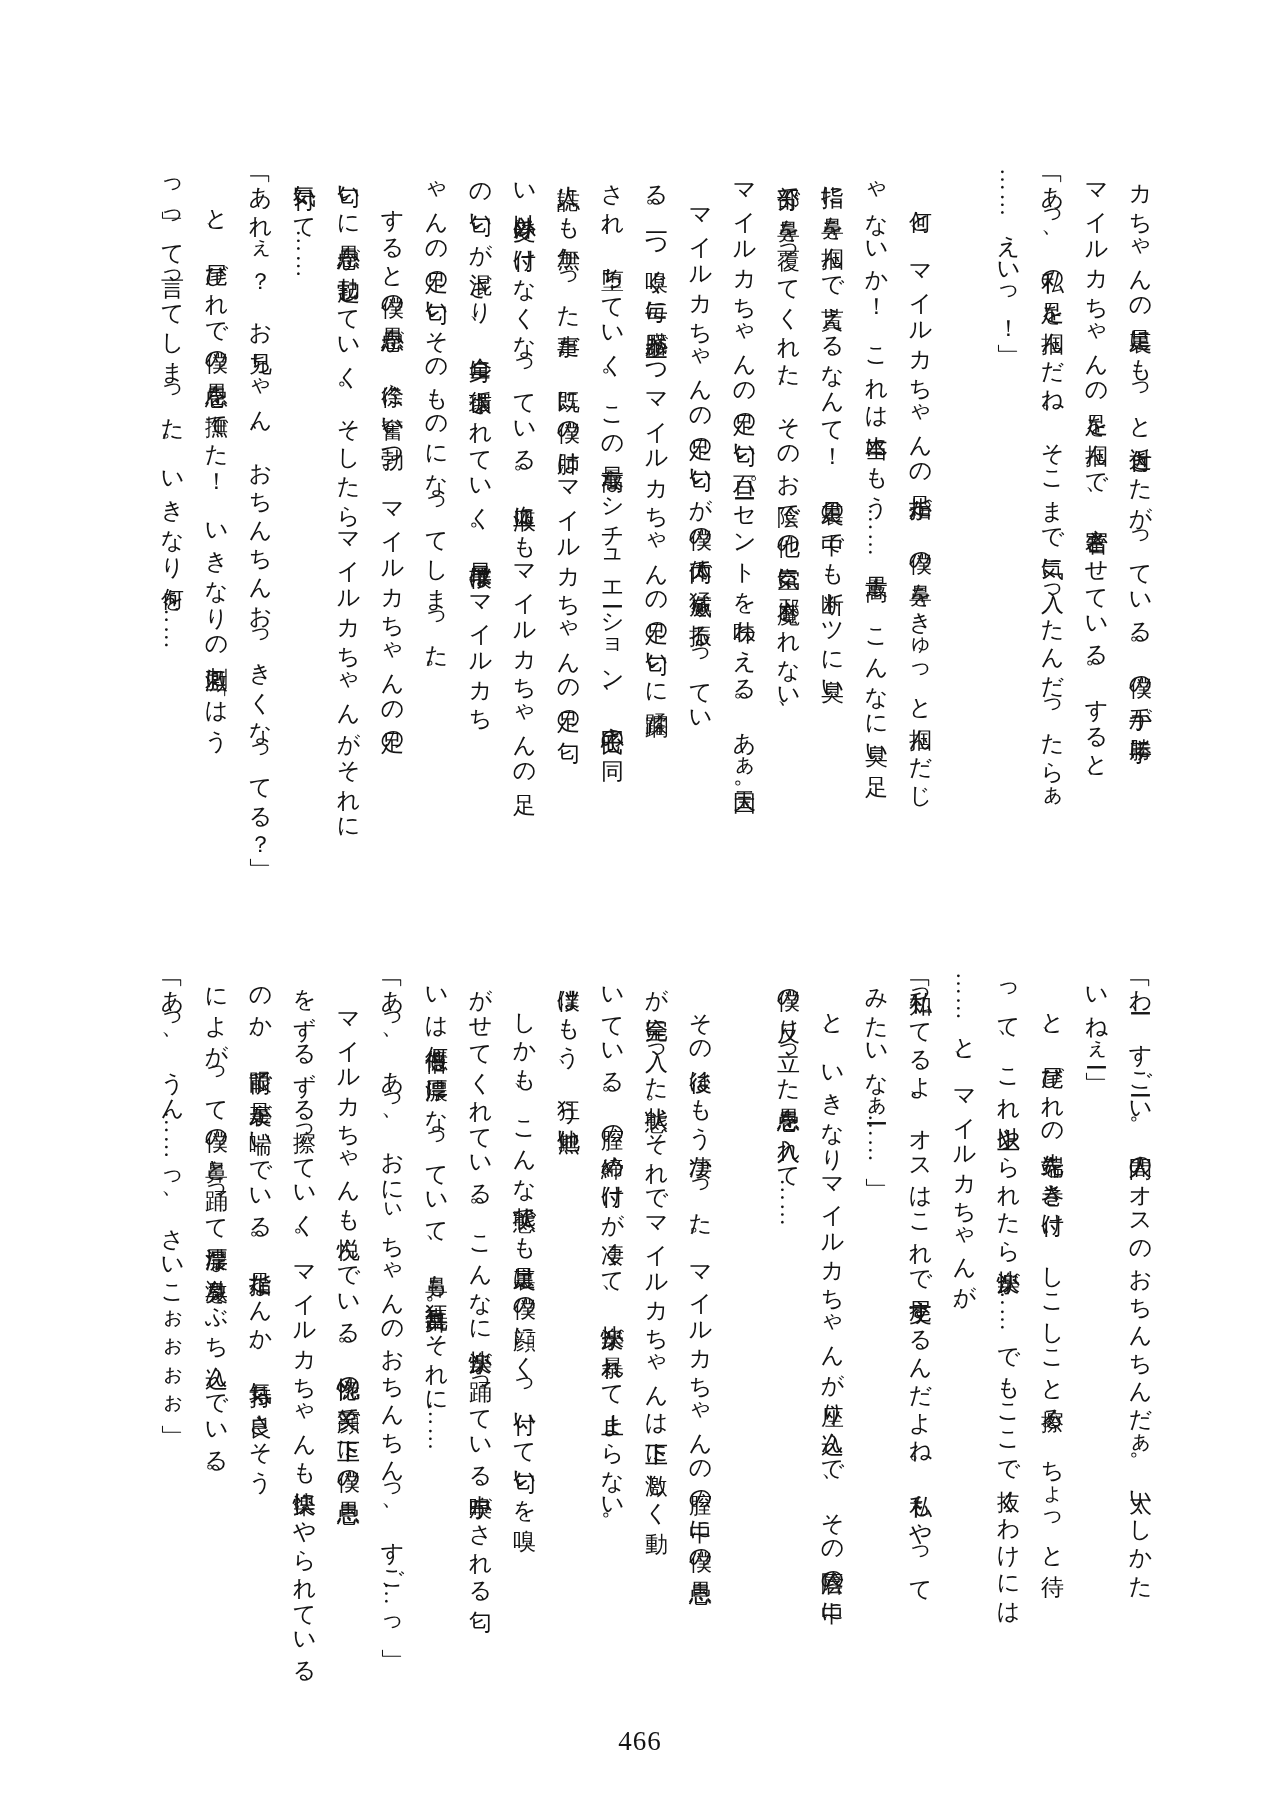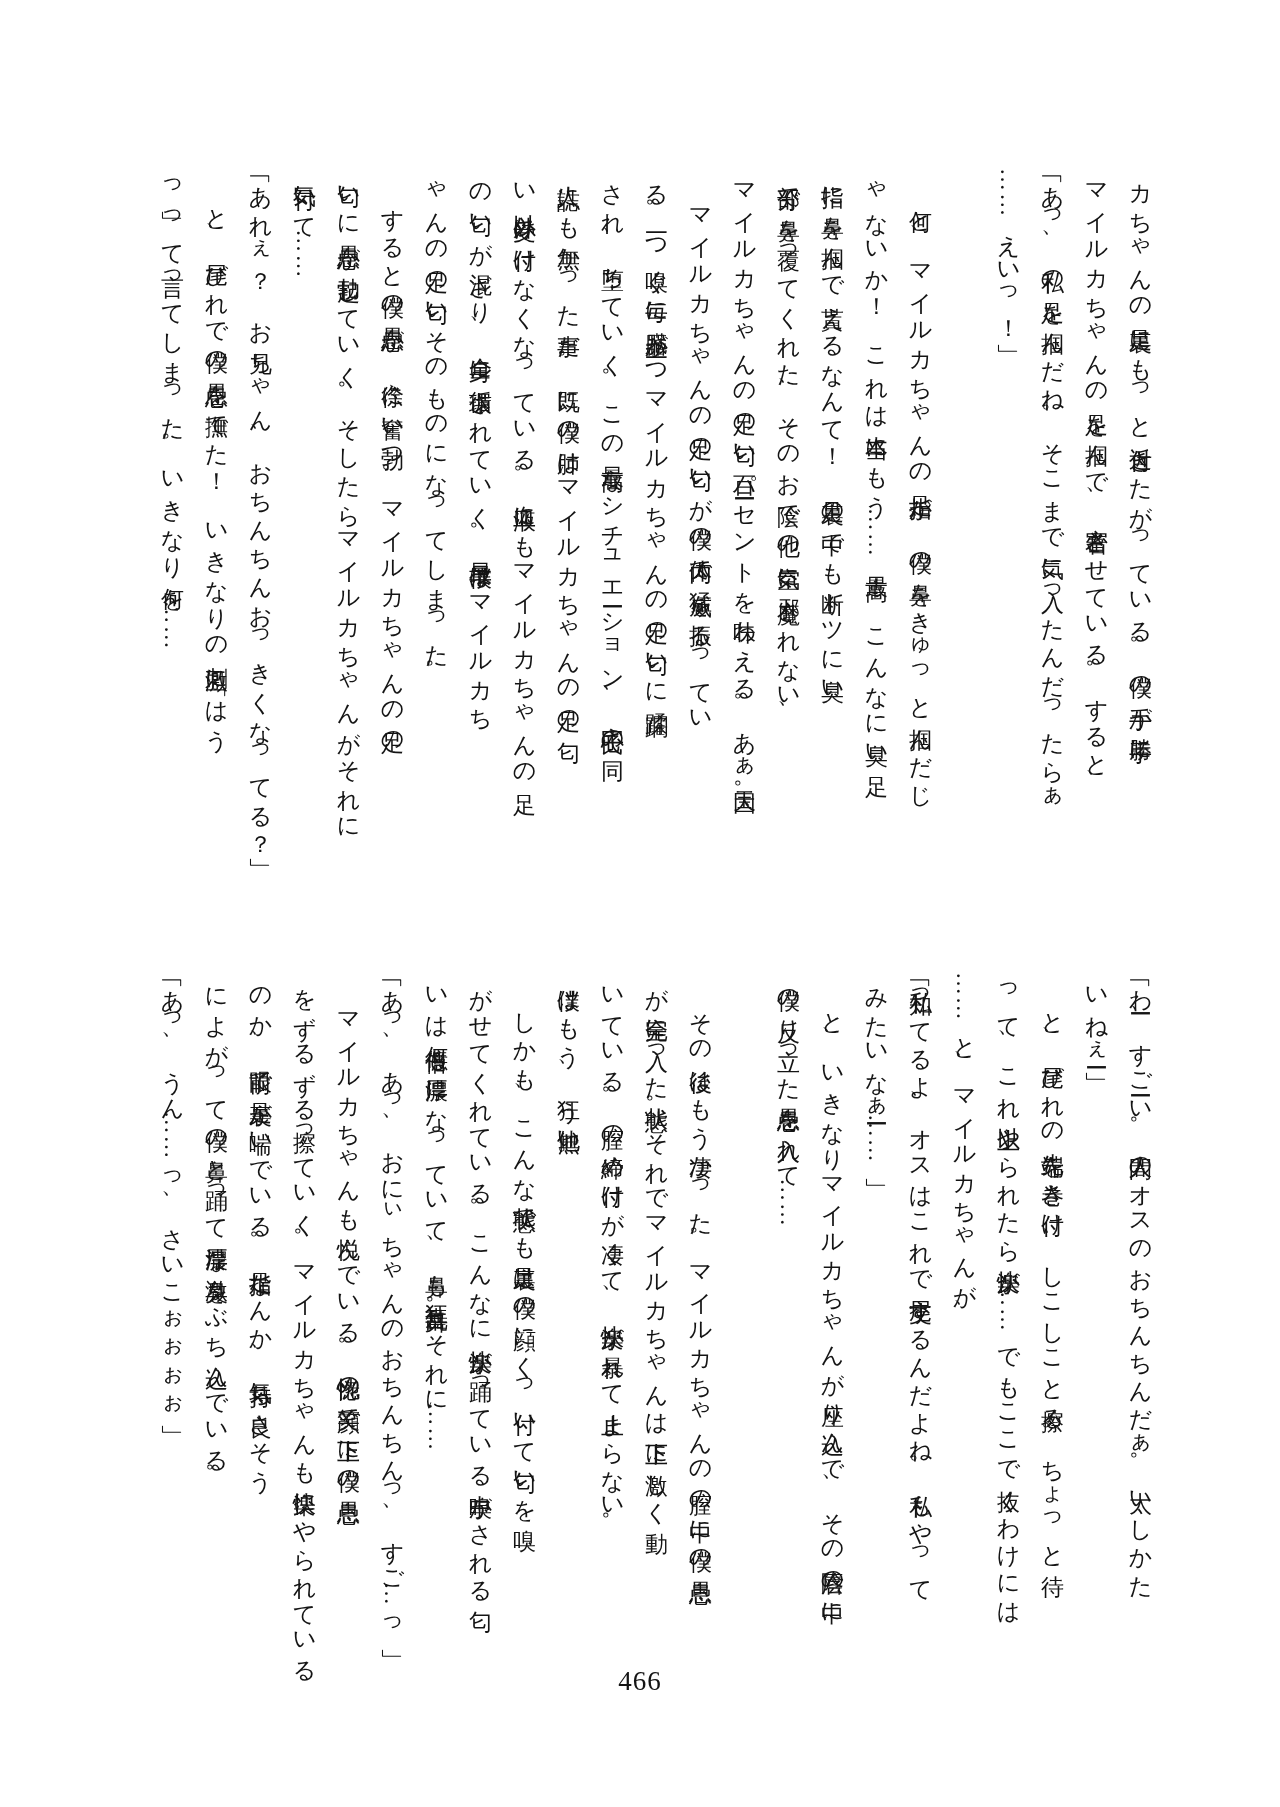--- a/index.html
+++ b/index.html
@@ -29,21 +29,21 @@
     line-height: 44px;
     font-size: 23px;
     letter-spacing: 2.2px;  
     white-space: nowrap;
   }
   #block-lower .tcol { letter-spacing: 1.7px; }
   .tcol.indent { padding-top: 25px; }   
   .tcol.blank  {  }
   .page-number {
     position: absolute;
-    top: 1666px;
+    top: 1726px;
     left: 0;
     width: 100%;
     text-align: center;
     font-size: 27px;
     letter-spacing: 1px;
     color: #141414;
   }
 </style>
 </head>
 <body>

